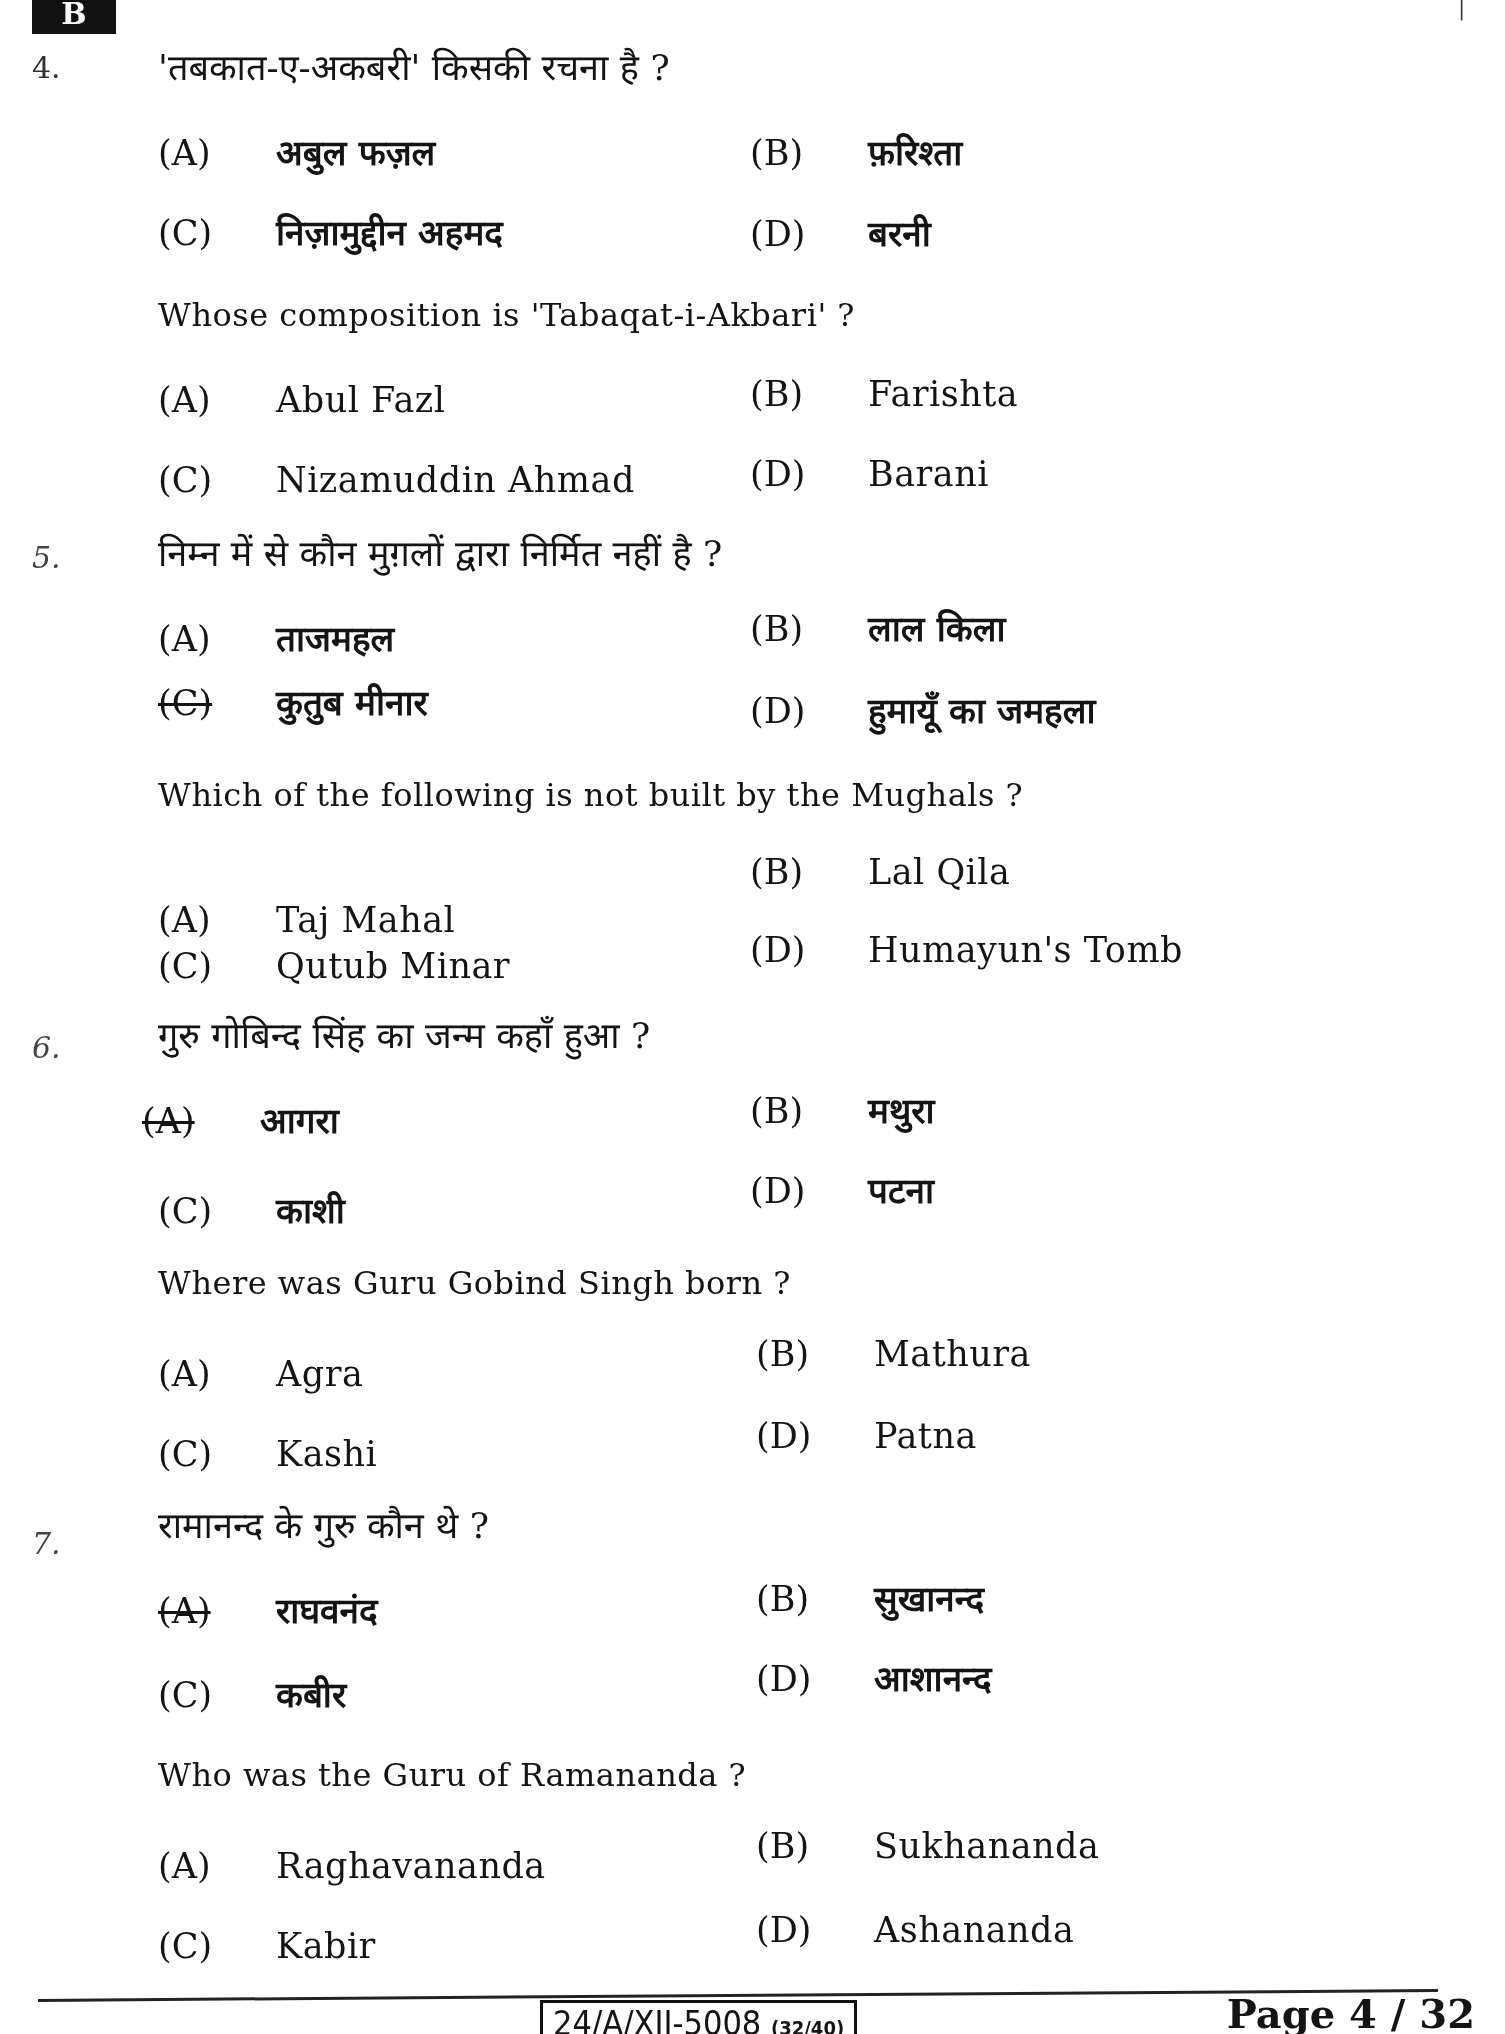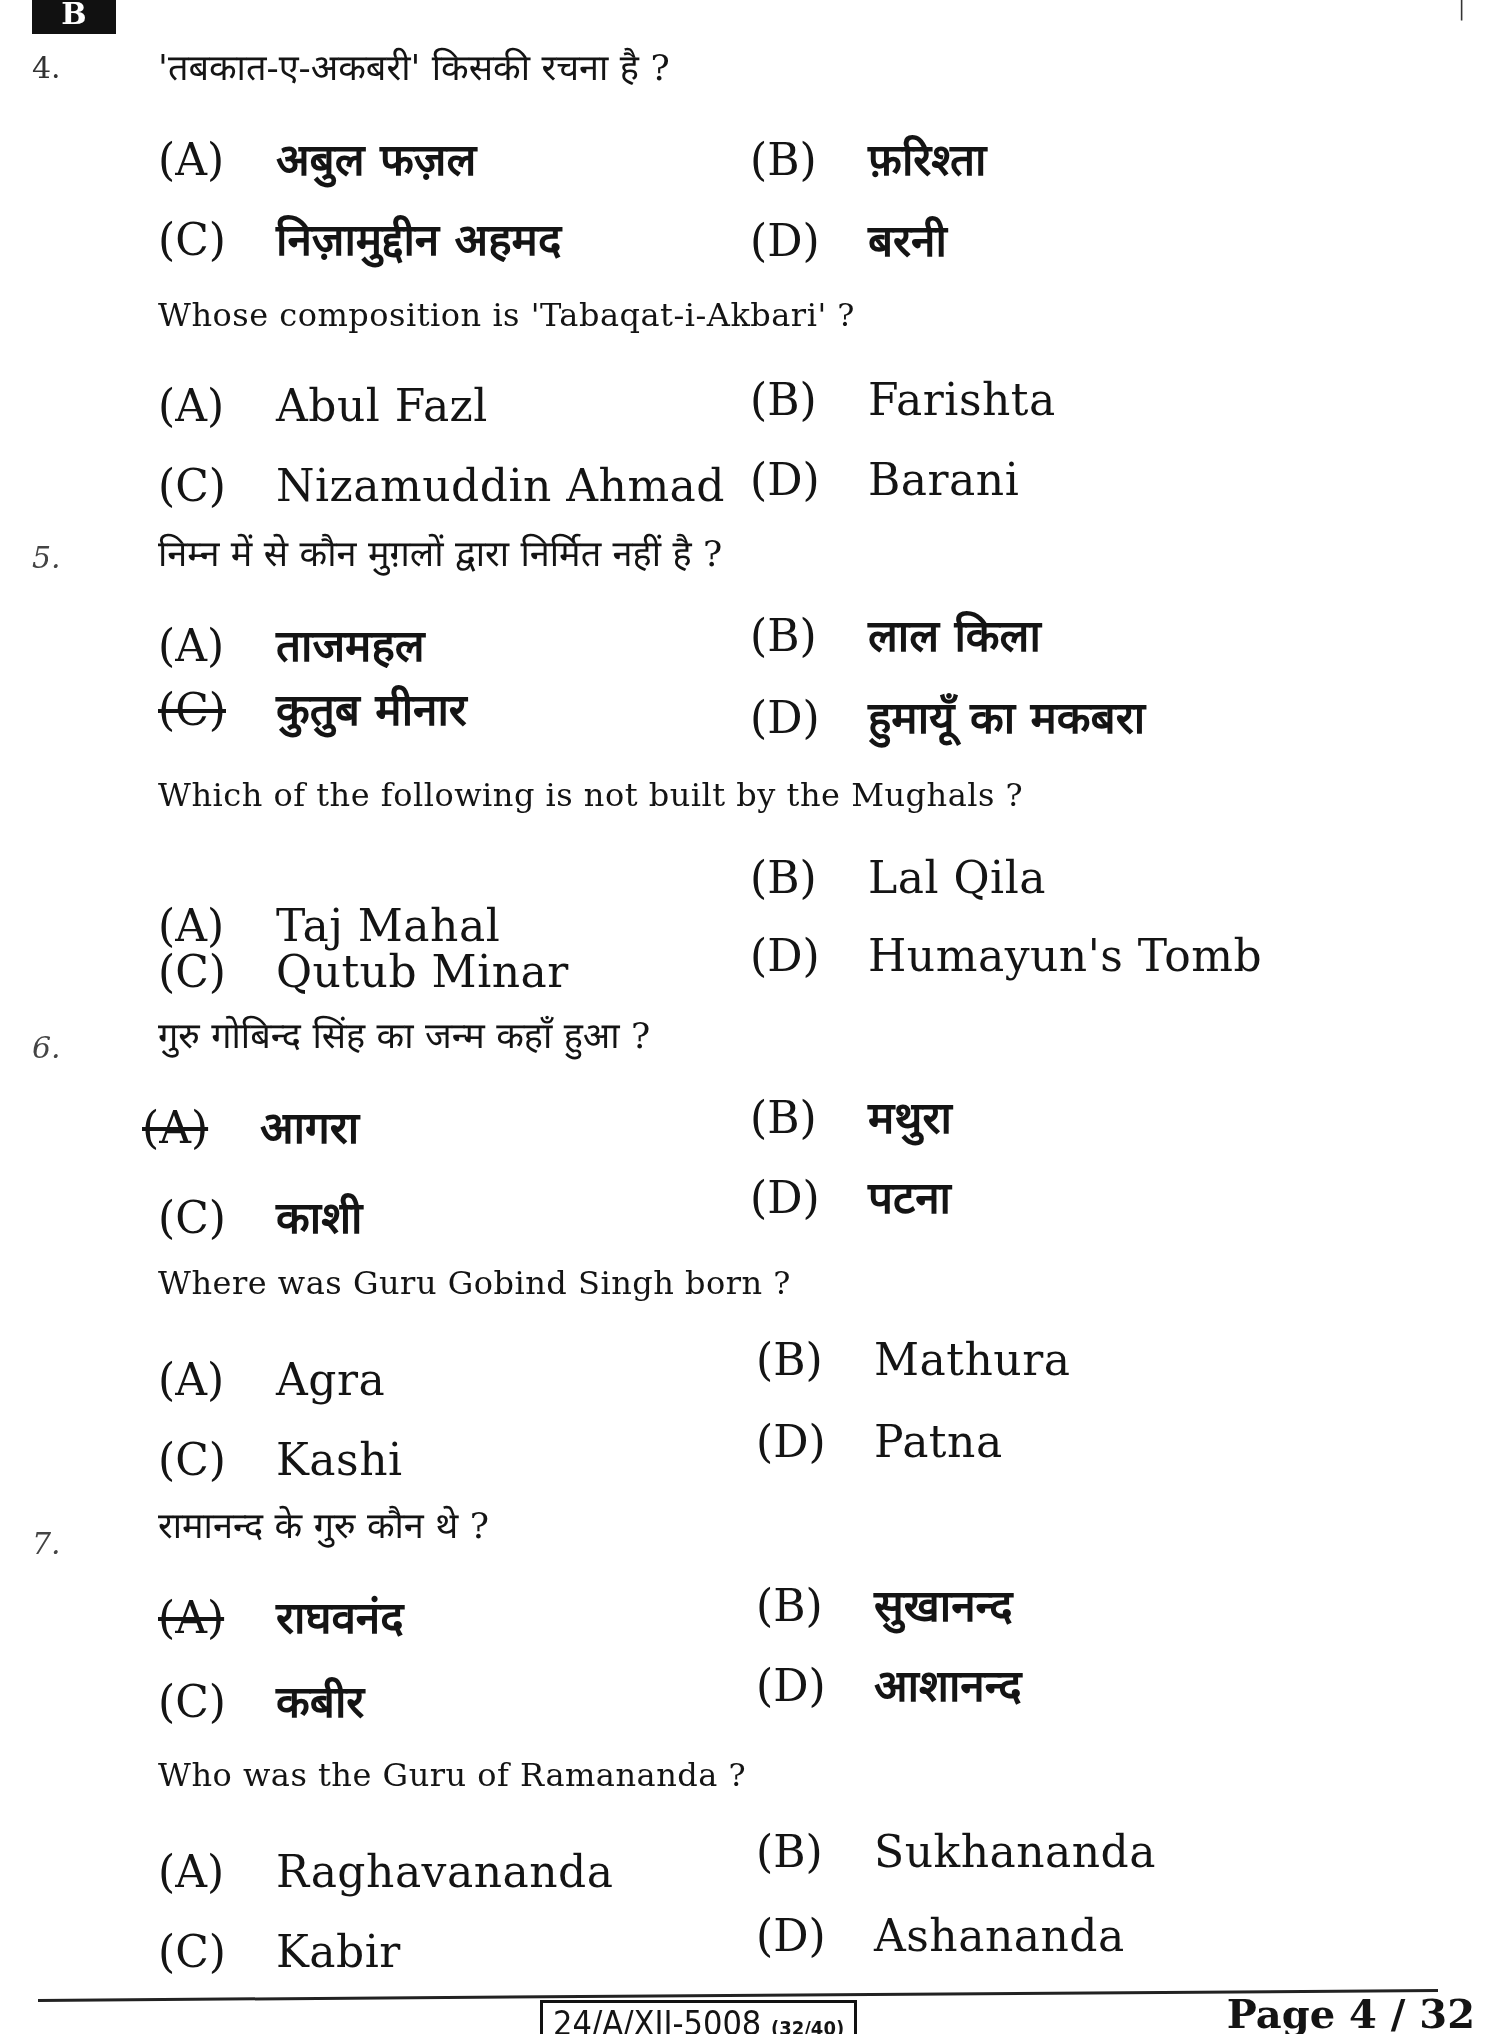--- a/index.html
+++ b/index.html
@@ -12,21 +12,21 @@
   }
   .badge {
     position: absolute; left: 32px; top: 0; width: 84px; height: 34px;
     background: #111; color: #fff; font-weight: bold; font-size: 30px;
     text-align: center; line-height: 28px;
   }
   .corner-mark { position: absolute; right: 40px; top: -4px; font-size: 20px; color: #333; }
   .qnum { position: absolute; left: 32px; font-size: 30px; color: #333; }
   .stem { position: absolute; left: 158px; font-size: 36px; font-weight: normal; }
   .stem.en { font-weight: normal; font-size: 32px; letter-spacing: 0.5px; }
-  .opt { position: absolute; font-size: 44px; }
+  .opt { position: absolute; font-size: 35px; }
   .opt .lbl { display: inline-block; width: 118px; }
   .opt .txt { font-weight: bold; }
   .opt.en .txt { font-weight: normal; letter-spacing: 0.5px; }
   .mark { color: #444; font-style: italic; }
   .footer-line {
     position: absolute; left: 38px; top: 1994px; width: 1400px; height: 3px;
     background: #222; transform: rotate(-0.4deg);
   }
   .code-box {
     position: absolute; left: 540px; top: 2000px; height: 34px;
@@ -52,21 +52,21 @@
 <div class="opt en" style="left:158px;top:380px"><span class="lbl">(A)</span><span class="txt">Abul Fazl</span></div>
 <div class="opt en" style="left:750px;top:374px"><span class="lbl">(B)</span><span class="txt">Farishta</span></div>
 <div class="opt en" style="left:158px;top:460px"><span class="lbl">(C)</span><span class="txt">Nizamuddin Ahmad</span></div>
 <div class="opt en" style="left:750px;top:454px"><span class="lbl">(D)</span><span class="txt">Barani</span></div>
 
 <div class="qnum mark" style="top:540px">5.</div>
 <div class="stem" style="top:528px">निम्न में से कौन मुग़लों द्वारा निर्मित नहीं है ?</div>
 <div class="opt" style="left:158px;top:614px"><span class="lbl">(A)</span><span class="txt">ताजमहल</span></div>
 <div class="opt" style="left:750px;top:604px"><span class="lbl">(B)</span><span class="txt">लाल किला</span></div>
 <div class="opt" style="left:158px;top:678px"><span class="lbl" style="text-decoration:line-through">(C)</span><span class="txt">कुतुब मीनार</span></div>
-<div class="opt" style="left:750px;top:686px"><span class="lbl">(D)</span><span class="txt">हुमायूँ का मकबरा</span></div>
+<div class="opt" style="left:750px;top:686px"><span class="lbl">(D)</span><span class="txt">हुमायूँ का जमहला</span></div>
 <div class="stem en" style="top:776px">Which of the following is not built by the Mughals ?</div>
 <div class="opt en" style="left:158px;top:900px"><span class="lbl">(A)</span><span class="txt">Taj Mahal</span></div>
 <div class="opt en" style="left:750px;top:852px"><span class="lbl">(B)</span><span class="txt">Lal Qila</span></div>
 <div class="opt en" style="left:158px;top:946px"><span class="lbl">(C)</span><span class="txt">Qutub Minar</span></div>
 <div class="opt en" style="left:750px;top:930px"><span class="lbl">(D)</span><span class="txt">Humayun's Tomb</span></div>
 
 <div class="qnum mark" style="top:1030px">6.</div>
 <div class="stem" style="top:1010px">गुरु गोबिन्द सिंह का जन्म कहाँ हुआ ?</div>
 <div class="opt" style="left:142px;top:1096px"><span class="lbl" style="text-decoration:line-through">(A)</span><span class="txt">आगरा</span></div>
 <div class="opt" style="left:750px;top:1086px"><span class="lbl">(B)</span><span class="txt">मथुरा</span></div>

